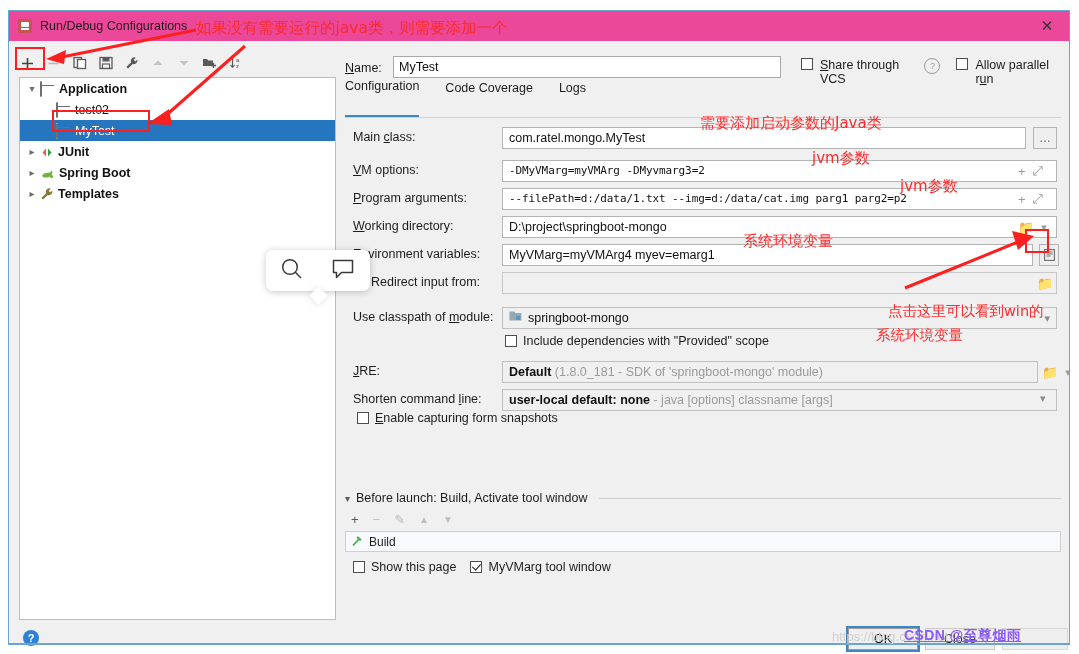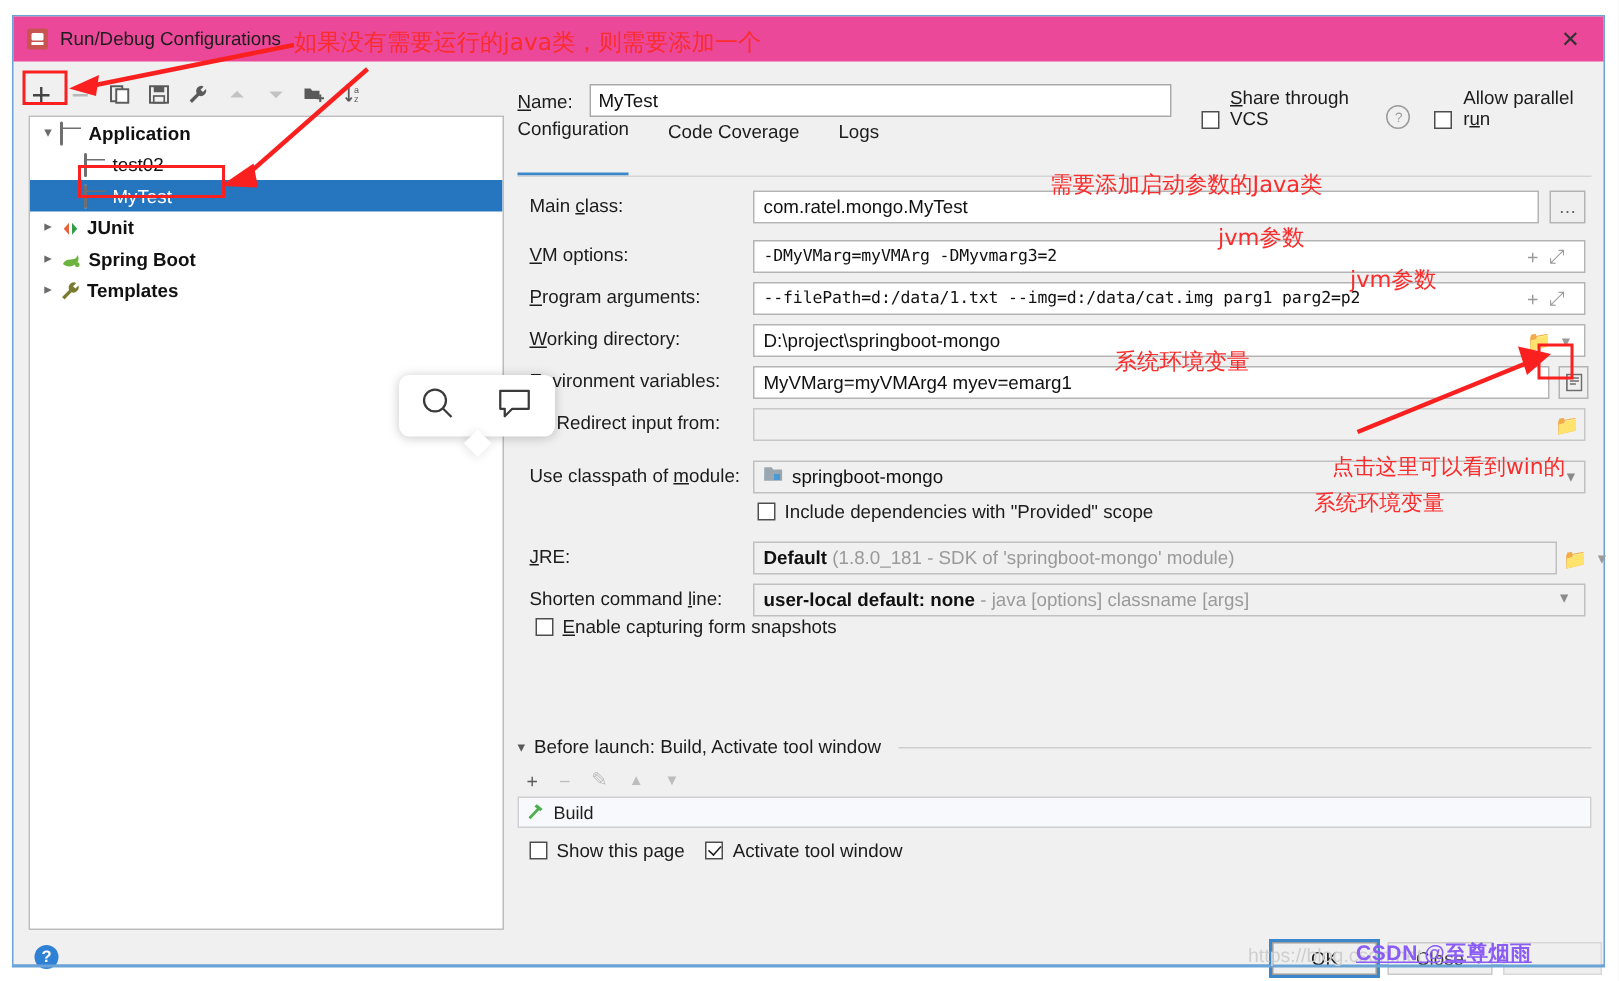--- a/index.html
+++ b/index.html
@@ -52,21 +52,21 @@
   .bold{font-weight:bold;}
   
   .namerow{position:absolute;left:336px;top:45px;width:716px;height:26px;}
   .lbl{font-size:12.5px;color:#1c1c1c;}
   .u{text-decoration:underline;}
   .name-label{position:absolute;left:0;top:5px;}
   .name-input{
     position:absolute;left:48px;top:0;width:388px;height:22px;background:#fff;border:1px solid #a9a9a9;
     box-sizing:border-box;font-size:12.5px;color:#111;padding:2px 5px;line-height:16px;
   }
-  .ckrow{position:absolute;left:456px;top:2px;display:flex;align-items:flex-end;gap:7px;}
+  .ckrow{position:absolute;left:456px;top:2px;display:flex;align-items:flex-start;gap:7px;}
   .cbox{width:12px;height:12px;border:1.4px solid #4d4d4d;background:#fff;box-sizing:border-box;display:inline-block;position:relative;flex:none;}
   .cbox.checked:after{content:"";position:absolute;left:3px;top:0px;width:4px;height:7px;border:solid #1c1c1c;border-width:0 1.6px 1.6px 0;transform:rotate(42deg);}
   .qmark{width:14px;height:14px;border-radius:50%;border:1.2px solid #9a9a9a;color:#9a9a9a;font-size:9px;display:flex;align-items:center;justify-content:center;flex:none;}
   .tabs{position:absolute;left:336px;top:82px;width:716px;height:24px;display:flex;align-items:flex-end;gap:26px;}
   .tab{font-size:12.5px;color:#1c1c1c;padding-bottom:22px;}
   .tab.active{border-bottom:2.4px solid #3c87c9;}
   .tabline{position:absolute;left:336px;top:106px;width:716px;height:1px;background:#d4d4d4;}
   .formarea{position:absolute;left:336px;top:110px;width:716px;height:360px;}
   .flabel{position:absolute;left:8px;font-size:12.5px;color:#1c1c1c;white-space:nowrap;}
   .field{
@@ -354,21 +354,21 @@
           <path d="M2 11.5 8 5.2" stroke="#4caf50" stroke-width="1.8" fill="none"></path>
           <path d="M6.8 2.2l4 3.2-1.6 1.5-3.9-3.2z" fill="#4caf50"></path>
         </svg>
     </span>
     <span>Build</span>
   </div>
   <div class="bl-ck">
     <span class="cbox"></span>
     <span class="lbl">Show this page</span>
     <span class="cbox checked" style="margin-left:8px"></span>
-    <span class="lbl">Activate tool window</span>
+    <span class="lbl">MyVMarg tool window</span>
   </div>
 
   <div class="helpico">?</div>
   <div class="okbtn">OK</div>
   <div class="closebtn2">Close</div>
   <div class="applybtn"></div>
 </div>
 
 <div class="botline"></div>
 

